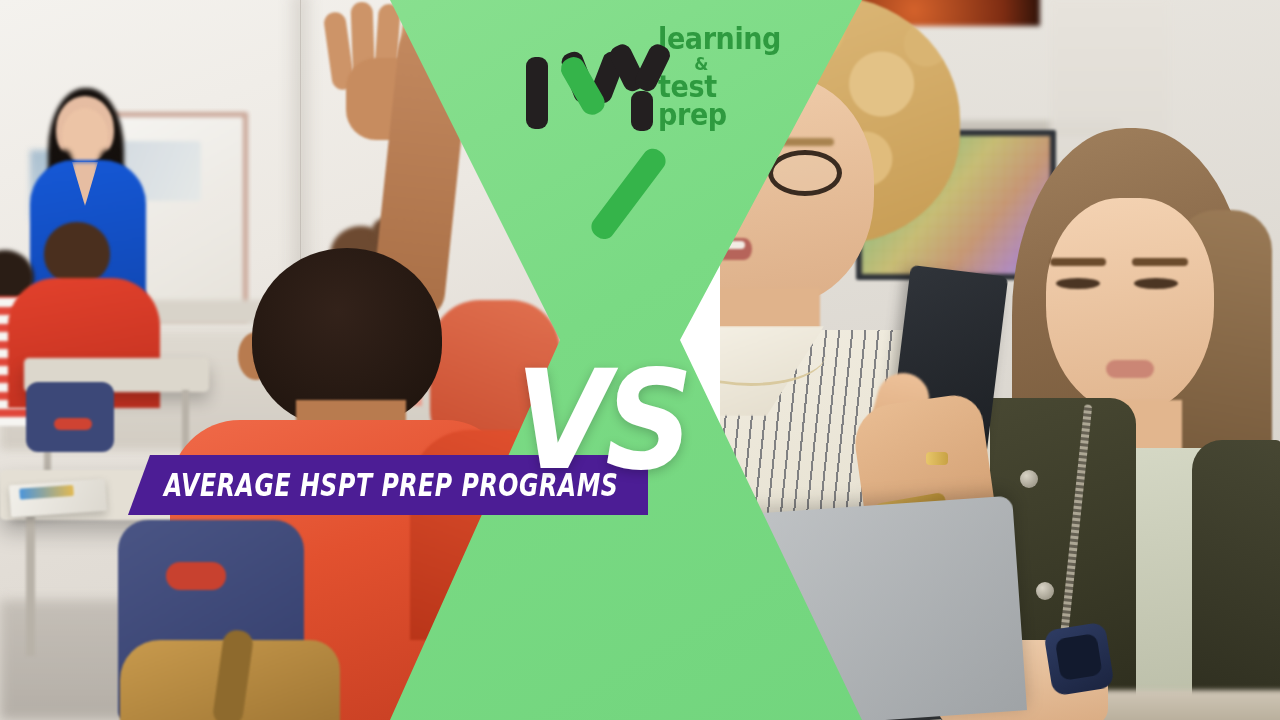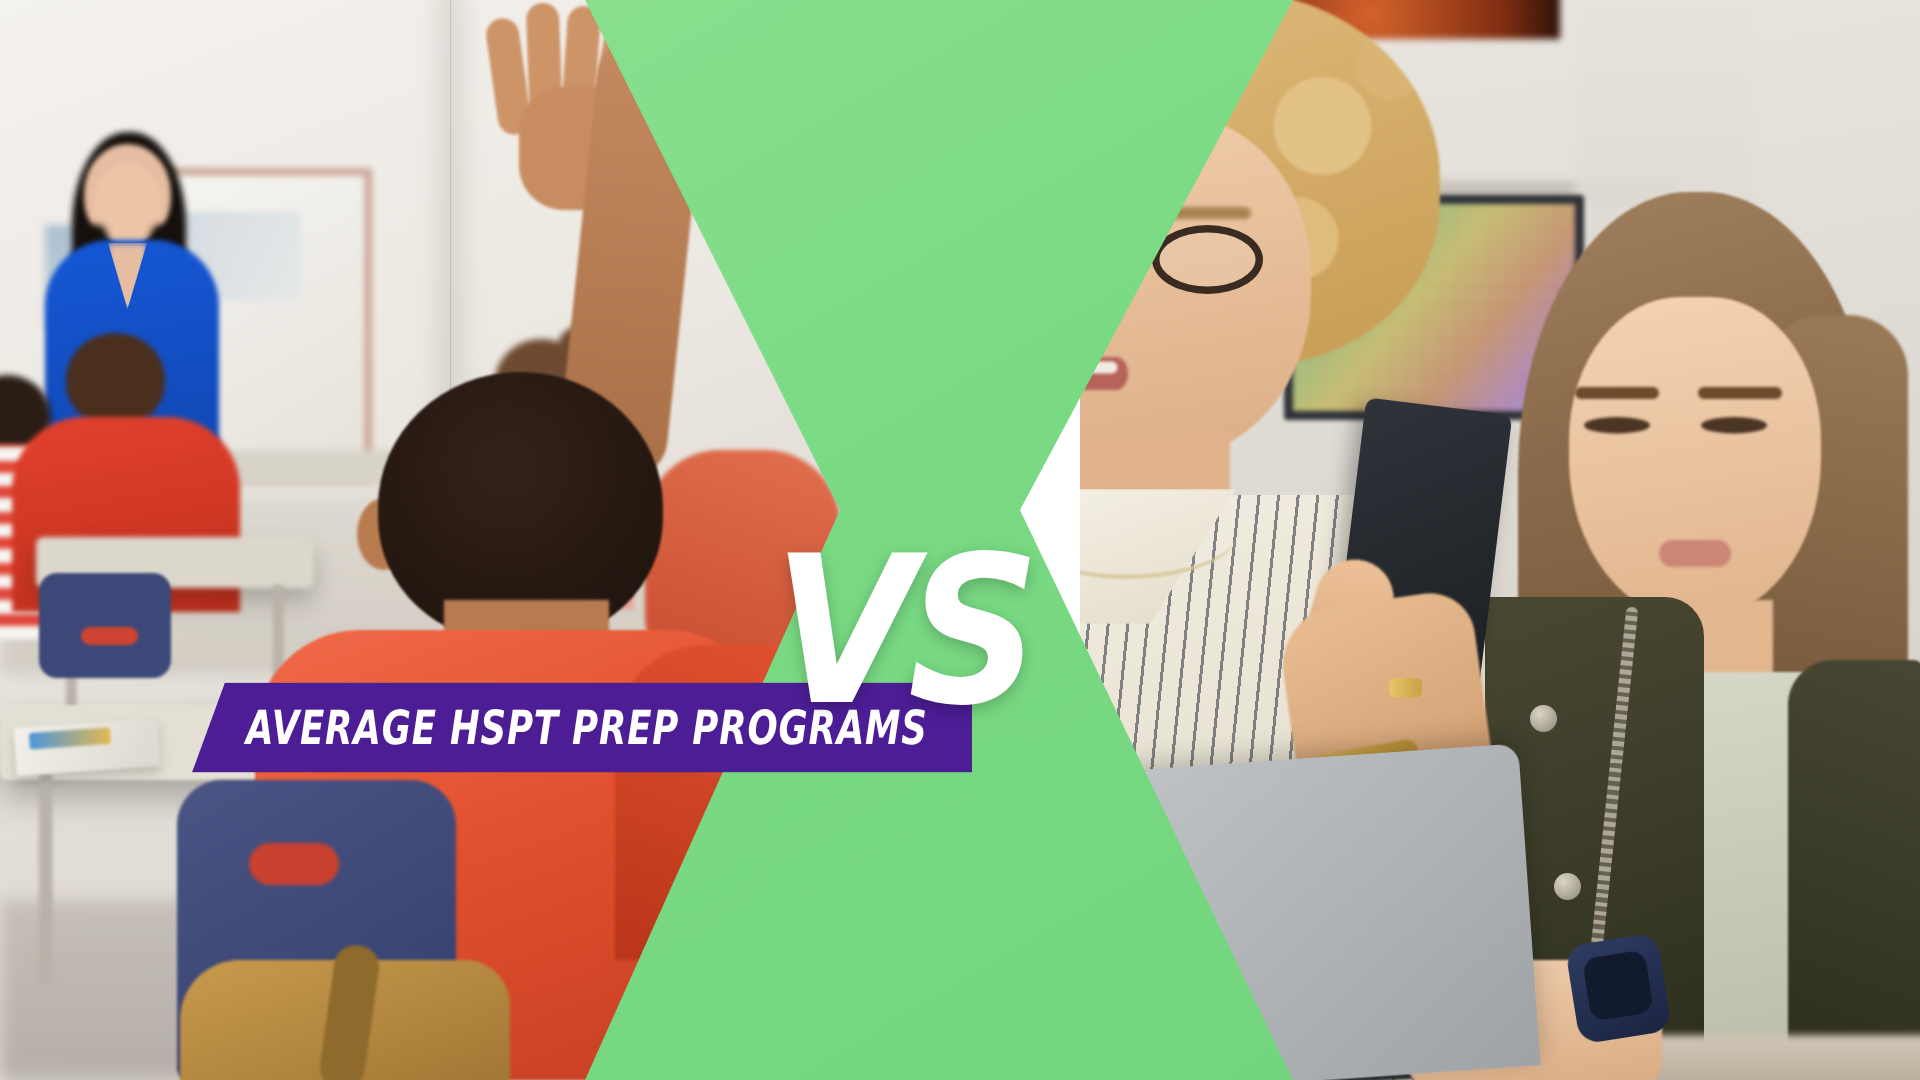--- a/index.html
+++ b/index.html
@@ -623,20 +623,43 @@
       <div class="rp-table"></div>
       <div class="rp-laptop-base"></div>
       <div class="rp-girl-hand"></div>
       <div class="rp-watch"></div>
       <div class="rp-laptop"></div>
     </div>
   </div>
 
   <div id="green"></div>
 
+  <div id="logo">
+    <div class="logo-mark">
+      <div class="lm-i"></div>
+      <div class="lm-v">
+          <span class="a"></span>
+          <span class="b"></span>
+        </div>
+      <div class="lm-y">
+          <span class="a"></span>
+          <span class="b"></span>
+          <span class="c"></span>
+        </div>
+      <div class="lm-check">
+          <span class="short"></span>
+          <span class="long"></span>
+        </div>
+    </div>
+    <div class="logo-words">
+      <div class="lw-1">learning</div>
+      <div class="lw-amp">&amp;</div>
+      <div class="lw-2">test prep</div>
+    </div>
+  </div>
 
   <div class="banner" id="banner-left">
     <span class="banner-text">AVERAGE HSPT PREP PROGRAMS</span>
   </div>
 
   <div id="vs">
     <span>VS</span>
   </div>
 
 </div>

